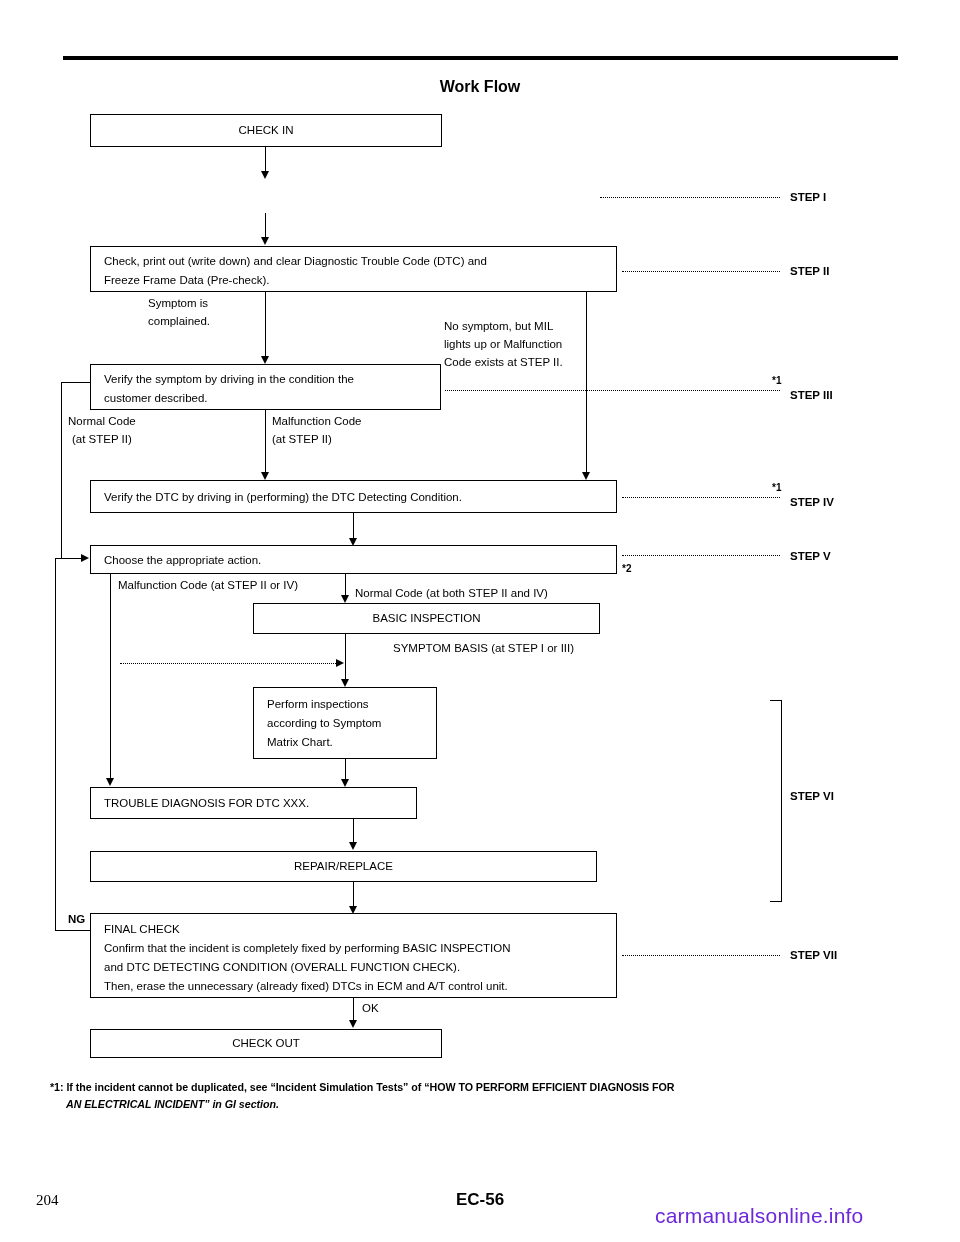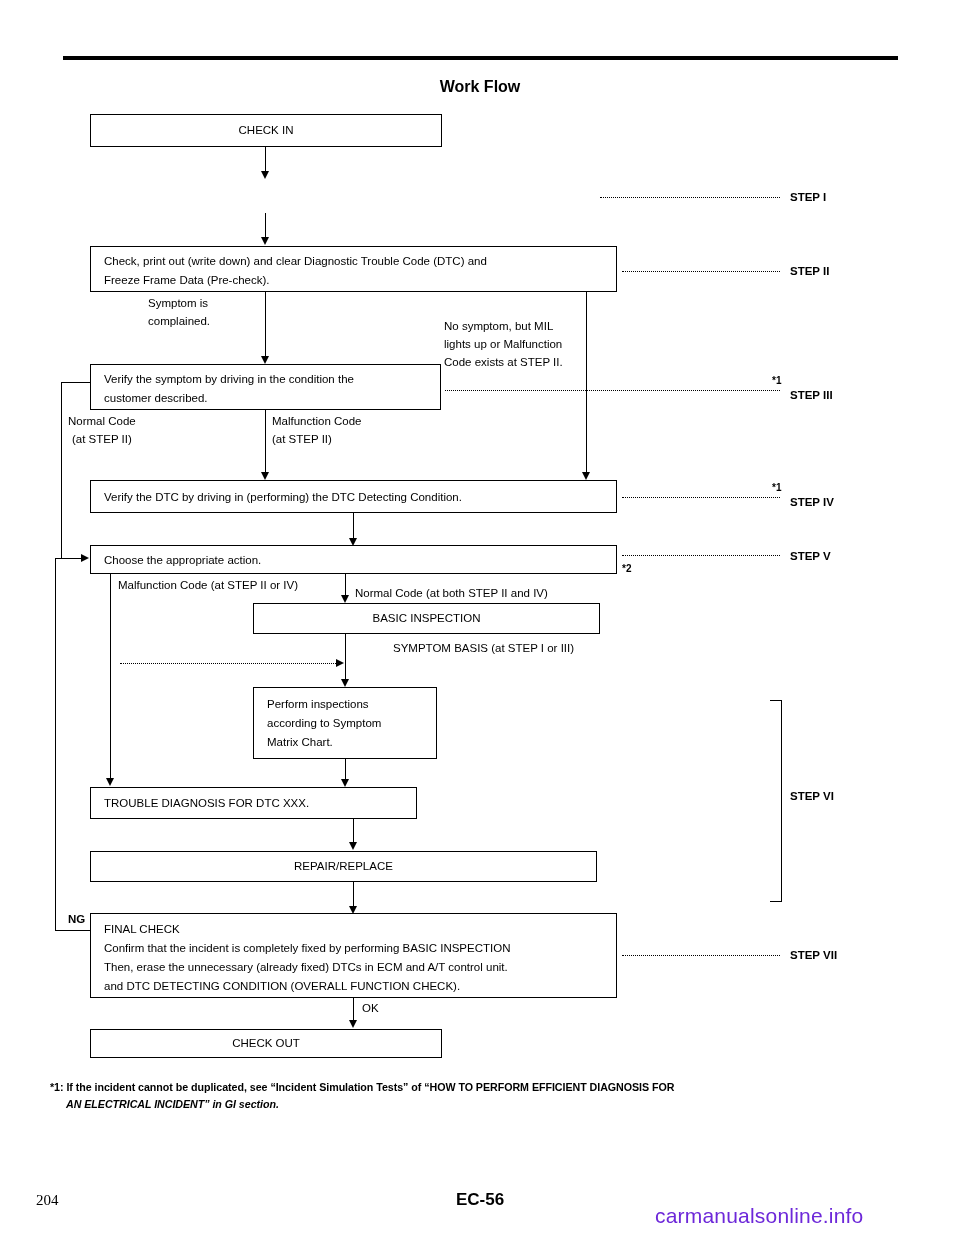--- a/index.html
+++ b/index.html
@@ -182,22 +182,22 @@
 
   <div class="vline" style="left:353px;top:882px;height:28px;"></div>
   <div class="arrow-d" style="left:349px;top:906px;"></div>
 
   <div class="brk" style="left:770px;top:700px;height:200px;"></div>
   <div class="step" style="left:790px;top:790px;">STEP VI</div>
 
   <div class="box lft" style="left:90px;top:913px;width:527px;height:85px;padding-top:6px;">
     <span class="ln">FINAL CHECK</span>
     <span class="ln">Confirm that the incident is completely fixed by performing BASIC INSPECTION</span>
+    <span class="ln">and DTC DETECTING CONDITION (OVERALL FUNCTION CHECK).</span>
     <span class="ln">Then, erase the unnecessary (already fixed) DTCs in ECM and A/T control unit.</span>
-    <span class="ln">and DTC DETECTING CONDITION (OVERALL FUNCTION CHECK).</span>
   </div>
   <div class="dot-h" style="left:622px;top:955px;width:158px;"></div>
   <div class="step" style="left:790px;top:949px;">STEP VII</div>
 
   <div class="lbl" style="left:68px;top:910px;font-weight:bold;">NG</div>
   <div class="hline" style="left:55px;top:930px;width:36px;"></div>
   <div class="vline" style="left:55px;top:558px;height:372px;"></div>
   <div class="hline" style="left:55px;top:558px;width:28px;"></div>
 
   <div class="vline" style="left:353px;top:998px;height:26px;"></div>

